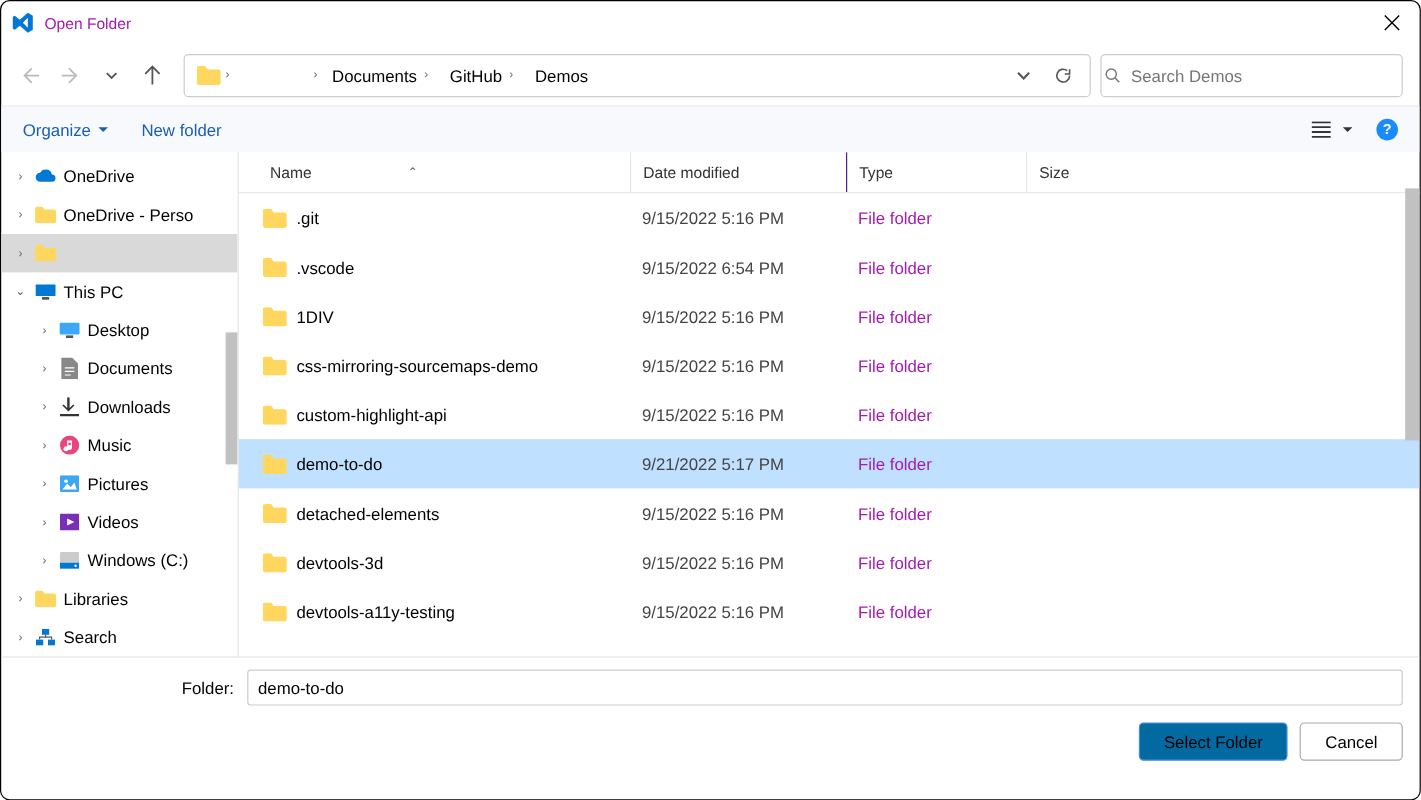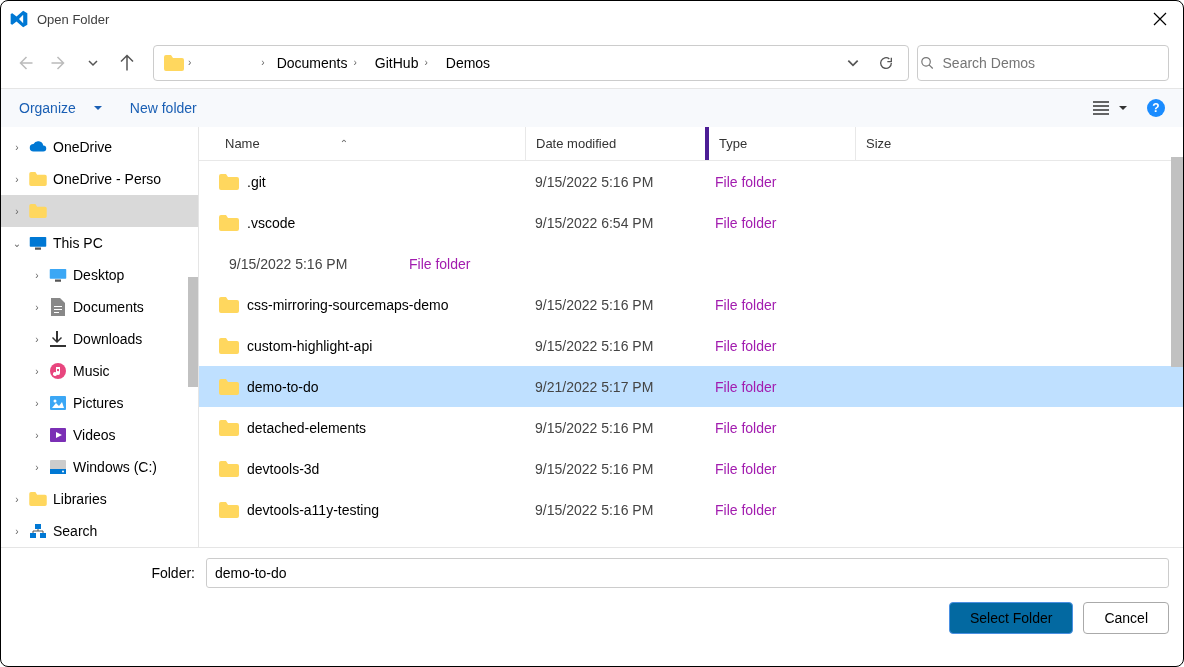--- a/index.html
+++ b/index.html
@@ -1,52 +1,52 @@
 <!DOCTYPE html>
 <html><head>
 <meta charset="utf-8">
 <style>
   * { box-sizing: border-box; margin: 0; padding: 0; font-family: "Segoe UI", Arial, sans-serif; }
   body { width: 1184px; height: 667px; background: #fff; overflow: hidden; border: 1px solid #000; border-radius: 8px; }
   .titlebar { display: flex; align-items: center; height: 36px; padding: 0 8px; }
   .vs-icon { width: 20px; height: 20px; margin-right: 8px; }
-  .titlebar-title { font-size: 13px; color: #404040; flex: 1; }
+  .titlebar-title { font-size: 13px; color: #a21caf; flex: 1; }
   .close-x { font-size: 16px; padding: 4px 8px; cursor: pointer; }
   .navbar { display: flex; align-items: center; height: 52px; padding: 0 14px; gap: 8px; border-bottom: 1px solid #e5e5e5; }
   .nav-arrows { display: flex; align-items: center; gap: 14px; margin-right: 8px; }
   .nav-btn { width: 20px; height: 20px; display: flex; align-items: center; justify-content: center; cursor: pointer; color: #555; }
   .nav-btn.disabled { color: #bbb; }
   .addrbar { flex: 1; display: flex; align-items: center; height: 36px; border: 1px solid #ccc; border-radius: 4px; padding: 0 6px; gap: 6px; }
   .addr-folder { display: flex; align-items: center; gap: 4px; padding: 0 4px; }
   .crumb { display: flex; align-items: center; gap: 6px; font-size: 14px; color: #000; padding: 0 6px; cursor: pointer; }
   .crumb-sep { color: #666; font-size: 10px; }
   .addr-flex { flex: 1; }
   .addr-right { display: flex; align-items: center; gap: 18px; padding-right: 8px; color: #555; }
   .searchbar { width: 252px; height: 36px; border: 1px solid #ccc; border-radius: 4px; display: flex; align-items: center; padding: 0 2px; gap: 8px; color: #777; }
   .searchbar input { border: none; outline: none; font-size: 14px; color: #777; width: 100%; background: transparent; }
   .toolbar { display: flex; align-items: center; height: 38px; padding: 0 18px; background: #f7f9fc; font-size: 14px; color: #1a5fb4; }
   .toolbar .right { margin-left: auto; display: flex; align-items: center; gap: 20px; }
-  .organize { display: flex; align-items: center; gap: 18px; cursor: pointer; }
+  .organize { display: flex; align-items: center; gap: 6px; cursor: pointer; }
   .newfolder { margin-left: 28px; cursor: pointer; }
   .view-btn { color: #333; display: flex; align-items: center; gap: 10px; cursor: pointer; }
   .help-btn { width: 18px; height: 18px; border-radius: 50%; background: #1a8cff; color: #fff; display: flex; align-items: center; justify-content: center; font-size: 12px; font-weight: bold; cursor: pointer; }
   .body { display: flex; height: 420px; }
   .sidebar { width: 198px; border-right: 1px solid #e5e5e5; overflow-y: auto; position: relative; font-size: 14px; padding-top: 4px; }
   .sb-item { display: flex; align-items: center; height: 32px; padding-left: 10px; gap: 6px; cursor: pointer; white-space: nowrap; overflow: hidden; }
   .sb-item.lvl1 { padding-left: 30px; }
   .sb-item.selected { background: #d9d9d9; }
   .chev { width: 12px; font-size: 10px; color: #666; display: inline-block; text-align: center; }
   .sb-icon { width: 18px; height: 18px; display: flex; align-items: center; justify-content: center; }
   .sb-scroll { position: absolute; right: 0; top: 150px; width: 10px; height: 110px; background: #c1c1c1; border-radius: 0; }
   .main { flex: 1; display: flex; flex-direction: column; position: relative; }
   .colhdr { display: flex; height: 34px; align-items: center; border-bottom: 1px solid #e8e8e8; font-size: 13px; color: #333; padding-left: 26px; }
   .col-name { width: 300px; display: flex; align-items: center; gap: 80px; }
   .col-sort { font-size: 10px; color: #666; }
   .col-date { width: 180px; border-left: 1px solid #e8e8e8; padding-left: 10px; height: 100%; display: flex; align-items: center; }
-  .col-type { width: 150px; border-left: 4px solid #4c1d95; padding-left: 10px; height: 100%; display: flex; align-items: center; }
+  .col-type { width: 150px; border-left: 1px solid #4c1d95; padding-left: 10px; height: 100%; display: flex; align-items: center; }
   .col-size { width: 100px; border-left: 1px solid #e8e8e8; padding-left: 10px; height: 100%; display: flex; align-items: center; }
   .filelist { flex: 1; overflow: hidden; }
   .row { display: flex; align-items: center; height: 41px; padding-left: 20px; font-size: 14px; cursor: pointer; }
   .row.selected { background: #bfe0ff; }
   .row .cell-name { width: 306px; display: flex; align-items: center; gap: 8px; }
   .row .cell-date { width: 180px; padding-left: 10px; color: #444; }
   .row .cell-type { width: 150px; padding-left: 10px; color: #a21caf; }
   .folder-icon { width: 20px; height: 16px; }
   .main-scroll { position: absolute; right: 0; top: 30px; width: 12px; height: 210px; background: #c1c1c1; }
   .footer { border-top: 1px solid #e5e5e5; padding: 10px 14px 14px 14px; }
@@ -313,20 +313,26 @@
           <div class="cell-name">
             <svg class="folder-icon" viewBox="0 0 20 16">
               <path fill="#ffd75e" d="M0 2a2 2 0 012-2h5l2 3h9a2 2 0 012 2v9a2 2 0 01-2 2H2a2 2 0 01-2-2V2z"></path>
             </svg>
             <span>.vscode</span>
           </div>
           <div class="cell-date">9/15/2022 6:54 PM</div>
           <div class="cell-type">File folder</div>
         </div>
         <div class="row">
+          <div class="cell-name">
+            <svg class="folder-icon" viewBox="0 0 20 16">
+              <path fill="#ffd75e" d="M0 2a2 2 0 012-2h5l2 3h9a2 2 0 012 2v9a2 2 0 01-2 2H2a2 2 0 01-2-2V2z"></path>
+            </svg>
+            <span>1DIV</span>
+          </div>
           <div class="cell-date">9/15/2022 5:16 PM</div>
           <div class="cell-type">File folder</div>
         </div>
         <div class="row">
           <div class="cell-name">
             <svg class="folder-icon" viewBox="0 0 20 16">
               <path fill="#ffd75e" d="M0 2a2 2 0 012-2h5l2 3h9a2 2 0 012 2v9a2 2 0 01-2 2H2a2 2 0 01-2-2V2z"></path>
             </svg>
             <span>css-mirroring-sourcemaps-demo</span>
           </div>

